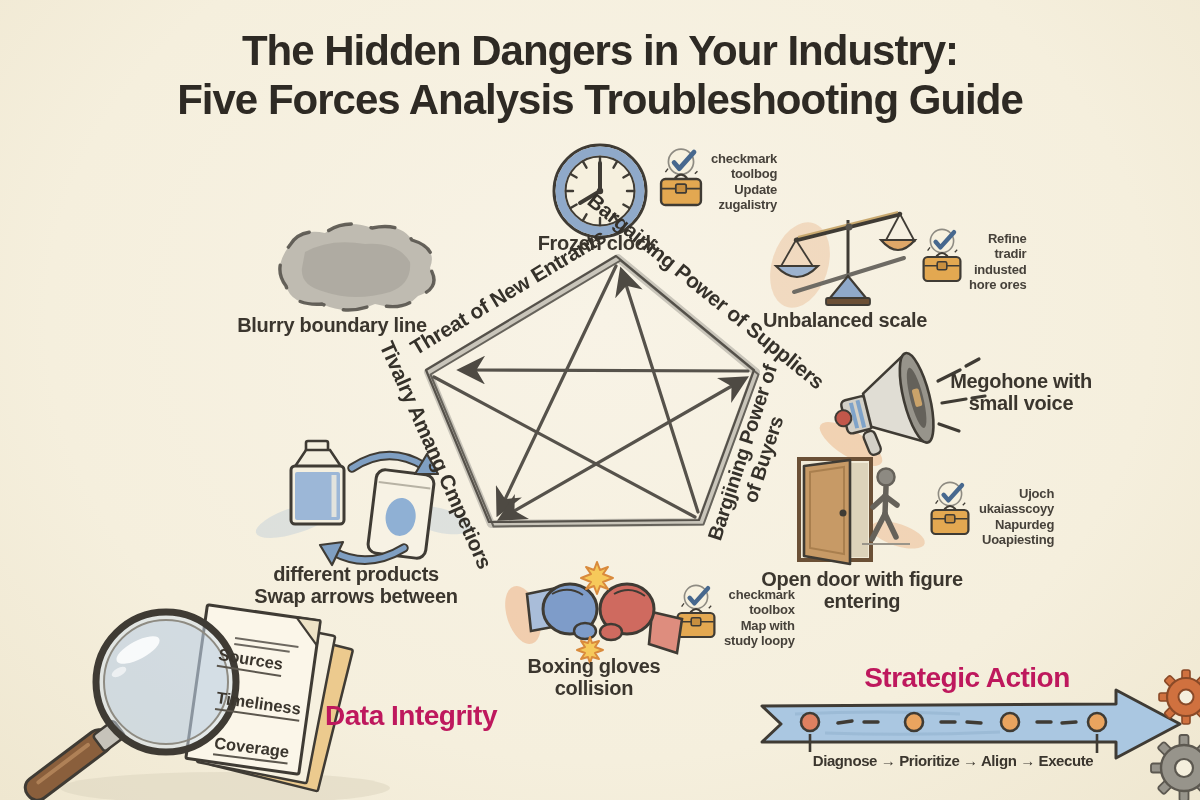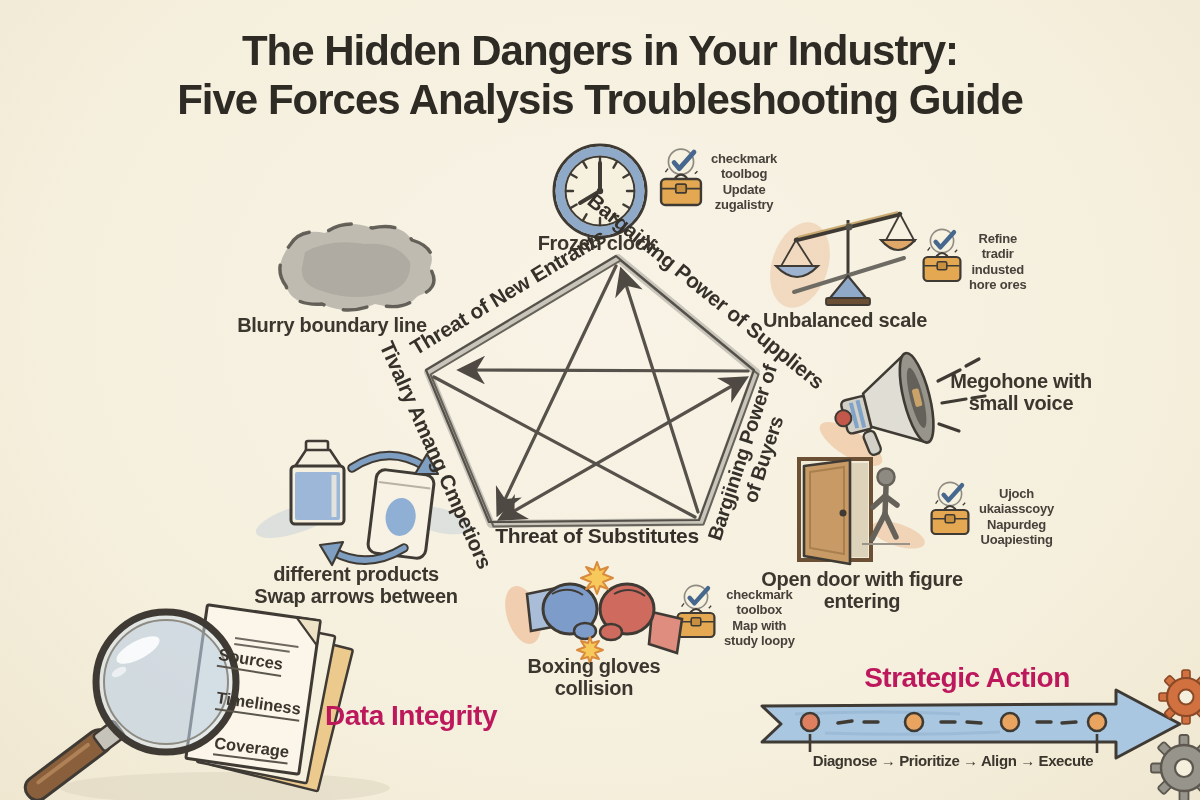--- a/index.html
+++ b/index.html
@@ -11,21 +11,21 @@
   .stage{position:absolute;left:0;top:0;width:1140px;height:800px}
   svg.scene{position:absolute;left:0;top:0}
   .txt{position:absolute;transform:translate(-50%,-50%);color:#3b362e;font-weight:700;
        text-align:center;white-space:nowrap;line-height:1.12}
   .title{font-size:42px;letter-spacing:-1px;color:#2e2a24}
   .label{font-size:20px;letter-spacing:-0.3px}
   .plabel{font-size:21px;letter-spacing:-0.3px;color:#35312a}
   .big{font-size:28px;letter-spacing:-0.5px;color:#be185d}
   .steps{font-size:15px;letter-spacing:-0.4px}
   .tbnote{position:absolute;color:#46413a;font-weight:700;font-size:13px;line-height:1.18;
-          text-align:center;letter-spacing:-0.2px;white-space:nowrap}
+          text-align:right;letter-spacing:-0.2px;white-space:nowrap}
   .docword{position:absolute;transform-origin:center;color:#3b362e;font-weight:700;
            font-size:16.5px;border-bottom:2px solid #5c574e;padding-bottom:1px;white-space:nowrap}
 </style>
 </head>
 <body>
 
 <div class="stage">
 
 <svg class="scene" width="1200" height="800" viewBox="0 0 1200 800">
   <defs>
@@ -268,21 +268,20 @@
 <div class="txt title" style="left:600px;top:51px">The Hidden Dangers in Your Industry:</div>
 <div class="txt title" style="left:600px;top:100px">Five Forces Analysis Troubleshooting Guide</div>
 
 <div class="txt plabel" style="left:508px;top:292px;transform:translate(-50%,-50%) rotate(-31deg)">Threat of New Entrants</div>
 <div class="txt plabel" style="left:706px;top:291px;transform:translate(-50%,-50%) rotate(39deg)">Bargaining Power of Suppliers</div>
 <div class="txt plabel" style="left:436px;top:455px;transform:translate(-50%,-50%) rotate(66deg)">Tivalry Amang Cmpetiors</div>
 <div class="txt plabel" style="left:753px;top:456px;transform:translate(-50%,-50%) rotate(-72deg);font-size:20px">
   <div>Bargjining Power of</div>
   <div>of Buyers</div>
 </div>
-<div class="txt plabel" style="left:597px;top:536px">Threat of Substitutes</div>
 
 <div class="txt label" style="left:597px;top:243px">Frozen clock</div>
 <div class="txt label" style="left:332px;top:325px">Blurry boundary line</div>
 <div class="txt label" style="left:845px;top:320px">Unbalanced scale</div>
 <div class="txt label" style="left:1021px;top:392px">
   <div>Megohone with</div>
   <div>small voice</div>
 </div>
 <div class="txt label" style="left:862px;top:590px">
   <div>Open door with figure</div>

